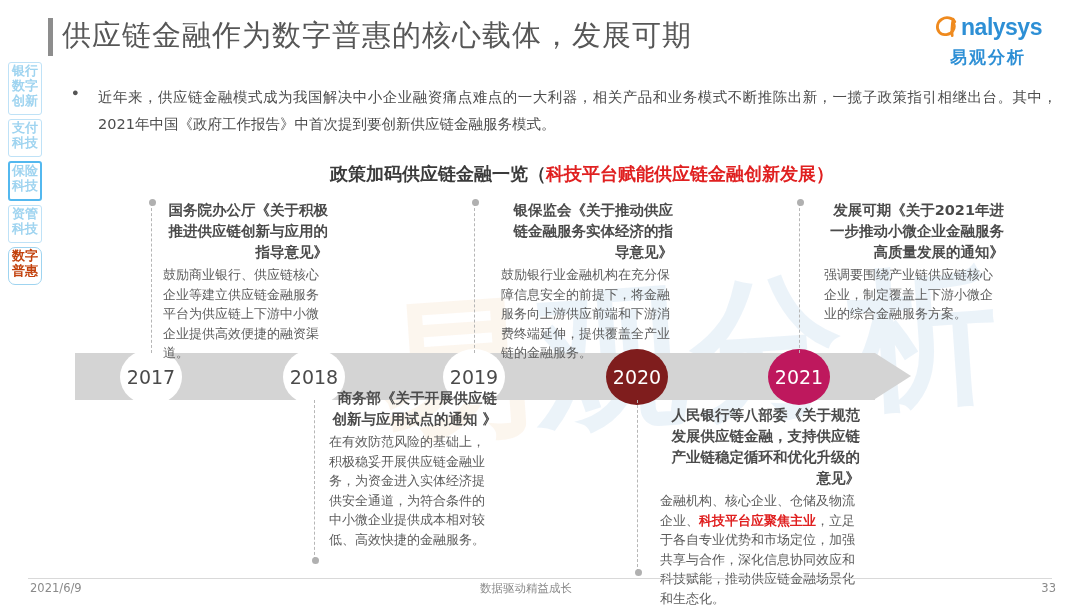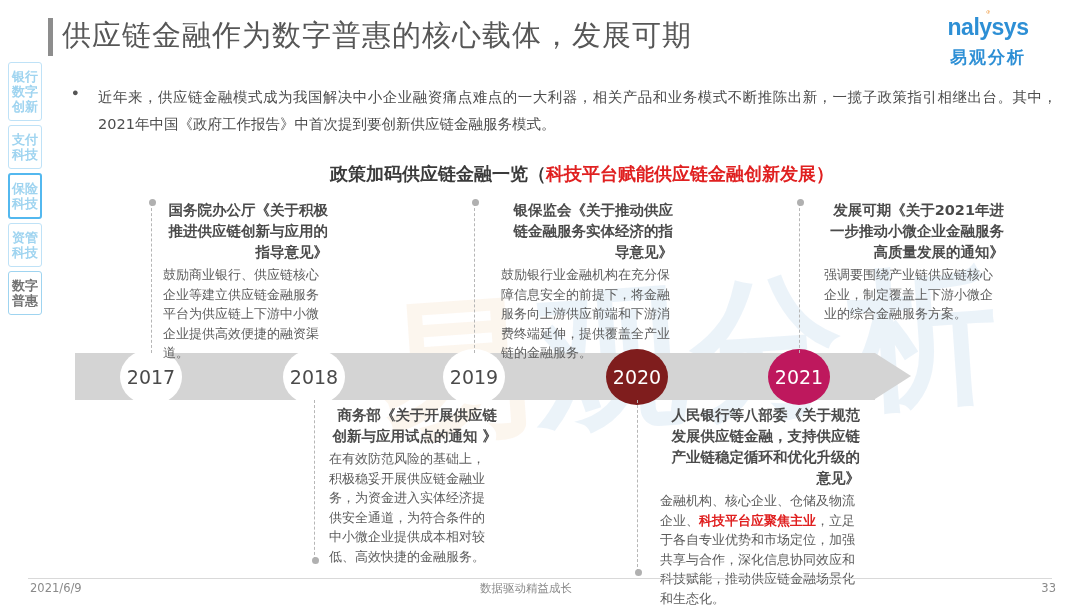--- a/index.html
+++ b/index.html
@@ -20,36 +20,36 @@
   .watermark .wm-a{color:#e08a2e;opacity:.85;}
 
   
   .title-bar{position:absolute;left:48px;top:18px;width:5px;height:38px;background:#8d8d8d;}
   .page-title{
     position:absolute;left:62px;top:16px;
     font-size:29px;color:#575757;letter-spacing:1px;white-space:nowrap;
     font-family:"DejaVu Sans","Liberation Sans",sans-serif;
   }
   .logo{position:absolute;right:22px;top:10px;text-align:center;width:140px;}
-  .logo-row{display:flex;align-items:center;justify-content:center;height:30px;flex-direction:column;}
+  .logo-row{display:flex;align-items:flex-end;justify-content:center;height:30px;}
   .logo-swirl{width:26px;height:26px;margin-right:1px;}
   .logo-word{font-size:23px;color:#2d8fd5;font-weight:600;letter-spacing:-.5px;line-height:26px;}
   .logo-cn{font-size:17px;color:#2d8fd5;font-weight:bold;letter-spacing:2px;margin-top:6px;}
 
   
   .sidebar{position:absolute;left:8px;top:62px;width:34px;}
   .tab{
     box-sizing:border-box;width:34px;margin-bottom:4px;
     border:1.6px solid #bfe2f7;border-radius:3px;background:#fff;
     color:#9fd4f0;font-size:13px;line-height:15px;font-weight:bold;
-    text-align:center;padding:6px 0 6px 0;
+    text-align:center;padding:0 0 6px 0;
     font-family:"DejaVu Sans","Liberation Sans",sans-serif;
   }
   .tab span{display:block;}
-  .tab.strong{border-color:#9fd4f0;color:#737373;}
+  .tab.strong{border-color:#9fd4f0;color:#c2410c;border-radius:7px;}
   .tab.active{border:2.5px solid #53b8ef;}
 
   
   .chart-title{
     position:absolute;left:330px;top:162px;font-size:18px;font-weight:bold;color:#3b3b3b;
     white-space:nowrap;font-family:"DejaVu Sans","Liberation Sans",sans-serif;
   }
   .chart-title .hl{color:#e02020;}
 
   
@@ -182,21 +182,21 @@
     </div>
   <div class="conn up" style="left:799px;top:203px;height:150px;">
       <i class="dot"></i>
     </div>
 
   <div class="blk" style="left:163px;top:200px;width:165px;">
     <h4>国务院办公厅《关于积极推进供应链创新与应用的指导意见》</h4>
     <p>鼓励商业银行、供应链核心企业等建立供应链金融服务平台为供应链上下游中小微企业提供高效便捷的融资渠道。</p>
   </div>
 
-  <div class="blk" style="left:329px;top:405px;width:168px;">
+  <div class="blk" style="left:329px;top:388px;width:168px;">
     <h4>商务部《关于开展供应链创新与应用试点的通知 》</h4>
     <p>在有效防范风险的基础上，积极稳妥开展供应链金融业务，为资金进入实体经济提供安全通道，为符合条件的中小微企业提供成本相对较低、高效快捷的金融服务。</p>
   </div>
 
   <div class="blk" style="left:501px;top:200px;width:172px;">
     <h4>银保监会《关于推动供应链金融服务实体经济的指导意见》</h4>
     <p>鼓励银行业金融机构在充分保障信息安全的前提下，将金融服务向上游供应前端和下游消费终端延伸，提供覆盖全产业链的金融服务。</p>
   </div>
 
   <div class="blk" style="left:660px;top:405px;width:200px;">

